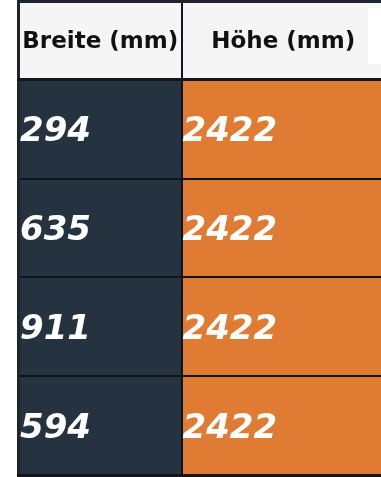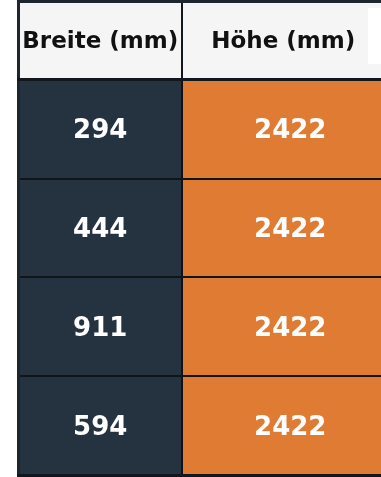--- a/index.html
+++ b/index.html
@@ -65,26 +65,27 @@
     width: 25px;
     height: 56px;
     background: #ffffff;
     pointer-events: none;
   }
 
   
   .dim-table tbody td {
     height: 79px;
     padding: 0;
-    text-align: center;
+    text-align: left;
     vertical-align: middle;
-    font-size: 26px;
+    font-size: 34px;
     font-weight: bold;
     color: #ffffff;
     border-bottom: 2px solid #10151a;
+    font-style: italic;
   }
   .dim-table tbody tr:last-child td {
     border-bottom: 3px solid #12171d;
   }
   .cell-width {
     background: #25323f;
     border-left: 3px solid #1d252e;
     border-right: 2px solid #0e1319;
   }
   .cell-height {
@@ -111,21 +112,21 @@
           <span class="white-patch"></span>
         </th>
       </tr>
     </thead>
     <tbody>
       <tr>
         <td class="cell-width">294</td>
         <td class="cell-height">2422</td>
       </tr>
       <tr>
-        <td class="cell-width">444</td>
+        <td class="cell-width">635</td>
         <td class="cell-height">2422</td>
       </tr>
       <tr>
         <td class="cell-width">911</td>
         <td class="cell-height">2422</td>
       </tr>
       <tr>
         <td class="cell-width">594</td>
         <td class="cell-height">2422</td>
       </tr>

